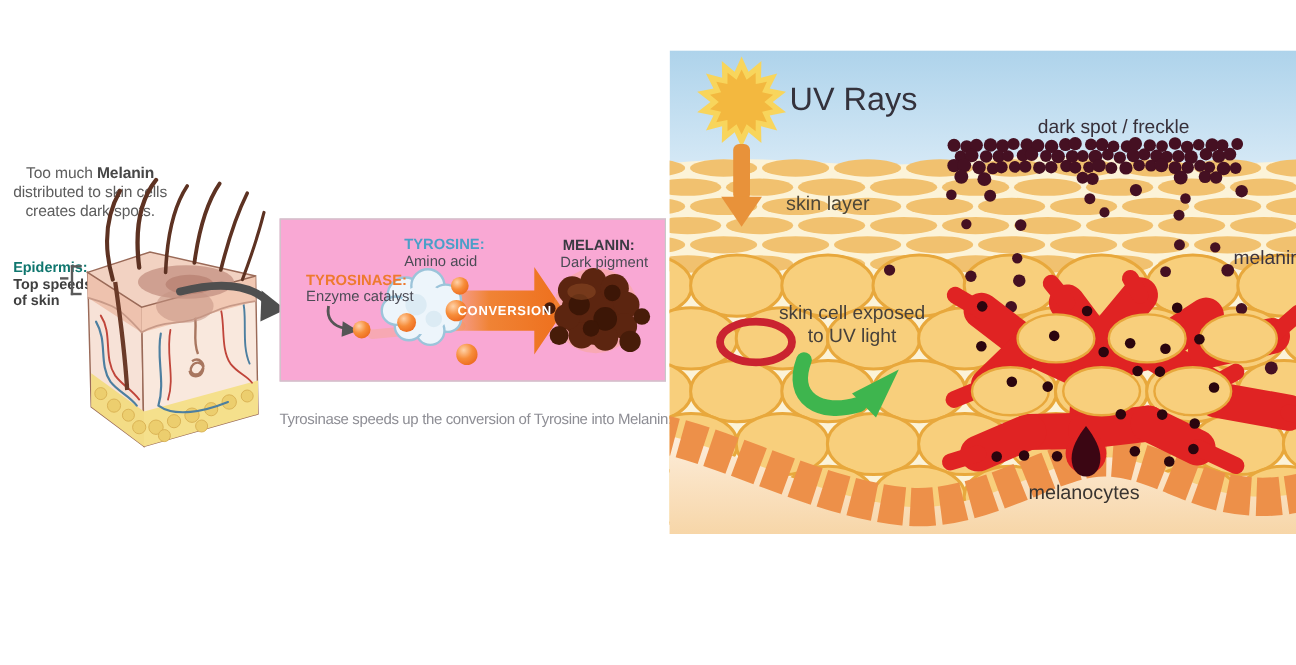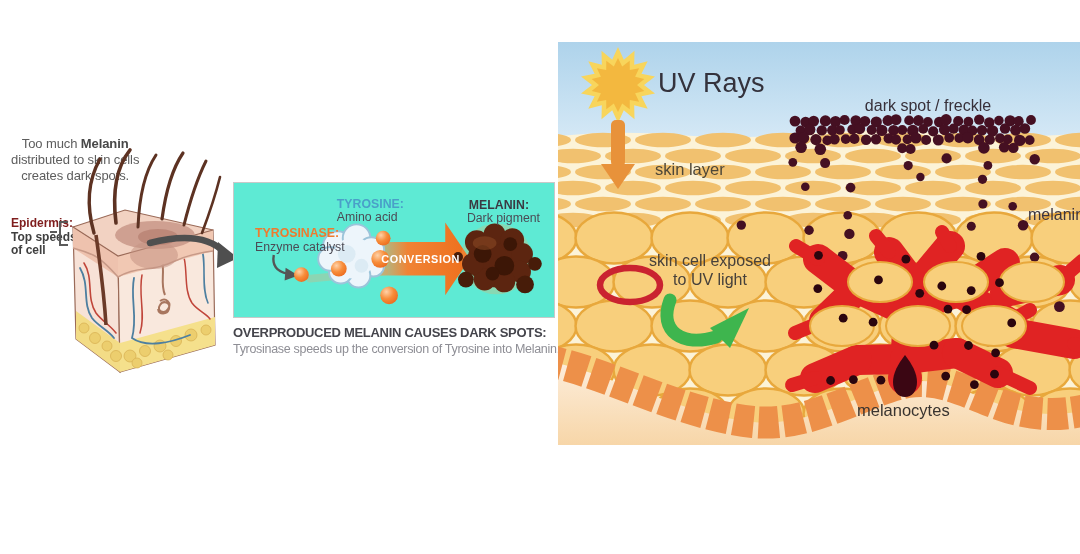--- a/index.html
+++ b/index.html
@@ -3,44 +3,44 @@
 <meta charset="utf-8">
 <style>
   html,body{margin:0;padding:0;background:#fff;}
   body{font-family:"Liberation Sans",sans-serif;}
   .canvas{position:relative;width:1080px;height:554px;background:#fff;overflow:hidden;}
   .abs{position:absolute;}
   svg text{font-family:"Liberation Sans",sans-serif;}
   .intro{left:11px;top:136px;font-size:13px;line-height:16px;color:#5d5d5d;letter-spacing:-0.1px;text-align:center;}
   .intro b{color:#474747;}
   .epi{left:11px;top:217px;font-size:12px;line-height:13.5px;font-weight:bold;color:#3f3f3f;}
-  .epi .o{color:#7f1d1d;}
+  .epi .o{color:#0f766e;}
   .dash{left:50px;top:231px;width:7px;height:2px;background:#5a5a5a;}
   .bracket{left:59px;top:221px;width:7px;height:21px;border-left:2px solid #5a5a5a;border-top:2px solid #5a5a5a;border-bottom:2px solid #5a5a5a;}
-  .pbox{left:233px;top:182px;width:320px;height:134px;border:1.5px solid #c9c9c9;background:#5eead4;box-sizing:content-box;}
+  .pbox{left:233px;top:182px;width:320px;height:134px;border:1.5px solid #c9c9c9;background:#f9a8d4;box-sizing:content-box;}
   .cap1{left:233px;top:325px;width:340px;font-size:13px;font-weight:bold;color:#45454c;letter-spacing:-0.3px;}
   .cap2{left:233px;top:342px;width:340px;font-size:12.5px;color:#8e8e95;letter-spacing:-0.3px;}
   #cube{left:50px;top:143px;}
   #panel{left:558px;top:42px;}
 </style>
 </head>
 <body>
 
 <div class="canvas">
 
   <div class="abs intro">
     <span>Too much </span><b>Melanin</b><br>
     <span>distributed to skin cells</span><br>
     <span>creates dark spots.</span>
   </div>
 
   <div class="abs epi">
     <span class="o">Epidermis:</span><br>
     <span>Top speeds</span><br>
-    <span>of cell</span>
+    <span>of skin</span>
   </div>
   <div class="abs dash"></div>
   <div class="abs bracket"></div>
 
   <svg id="cube" class="abs" width="195" height="240" viewBox="0 0 195 240">
 
     <polygon points="23,84 68,113 70,229 26,196" fill="#f7e2d7" stroke="#9a6a58" stroke-width="1.2"></polygon>
     <polygon points="68,113 163,87 165,202 70,229" fill="#f9e8dd" stroke="#9a6a58" stroke-width="1.2"></polygon>
 
     <polygon points="26,168 70,200 70,229 26,196" fill="#f3dc86"></polygon>
@@ -178,21 +178,20 @@
       <text x="102" y="25" font-size="12.5" font-weight="bold" fill="#4a9fc8">TYROSINE:</text>
       <text x="102" y="39" font-size="12.5" fill="#4b4b55">Amino acid</text>
       <text x="19" y="55" font-size="12.5" font-weight="bold" fill="#ee7a2e">TYROSINASE:</text>
       <text x="19" y="69" font-size="12.5" fill="#4b4b55">Enzyme catalyst</text>
       <text x="236" y="26" font-size="12.5" font-weight="bold" fill="#3a3a42">MELANIN:</text>
       <text x="234" y="40" font-size="12.5" fill="#4b4b55">Dark pigment</text>
       <text x="187" y="81" font-size="11" font-weight="bold" fill="#ffffff" text-anchor="middle" letter-spacing="0.6">CONVERSION</text>
     </svg>
   </div>
 
-  <div class="abs cap1">OVERPRODUCED MELANIN CAUSES DARK SPOTS:</div>
   <div class="abs cap2">Tyrosinase speeds up the conversion of Tyrosine into Melanin.</div>
 
   <svg id="panel" class="abs" width="522" height="403" viewBox="0 0 522 403">
     <defs>
       <linearGradient id="skyg" x1="0" y1="0" x2="0" y2="1">
         <stop offset="0" stop-color="#aed3eb"></stop>
         <stop offset="0.55" stop-color="#d6e9f6"></stop>
         <stop offset="1" stop-color="#f3f9fd"></stop>
       </linearGradient>
       <linearGradient id="subg" x1="0" y1="0" x2="0" y2="1">

